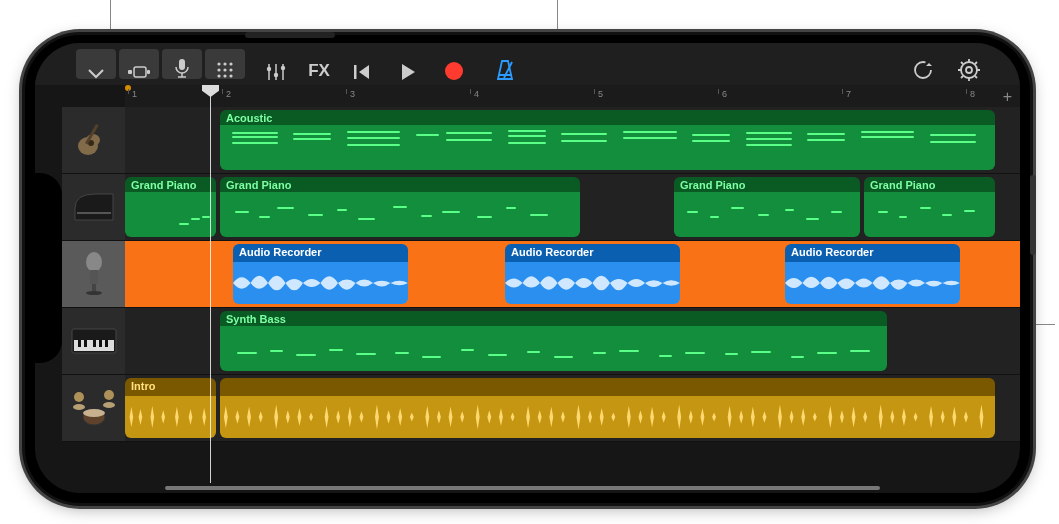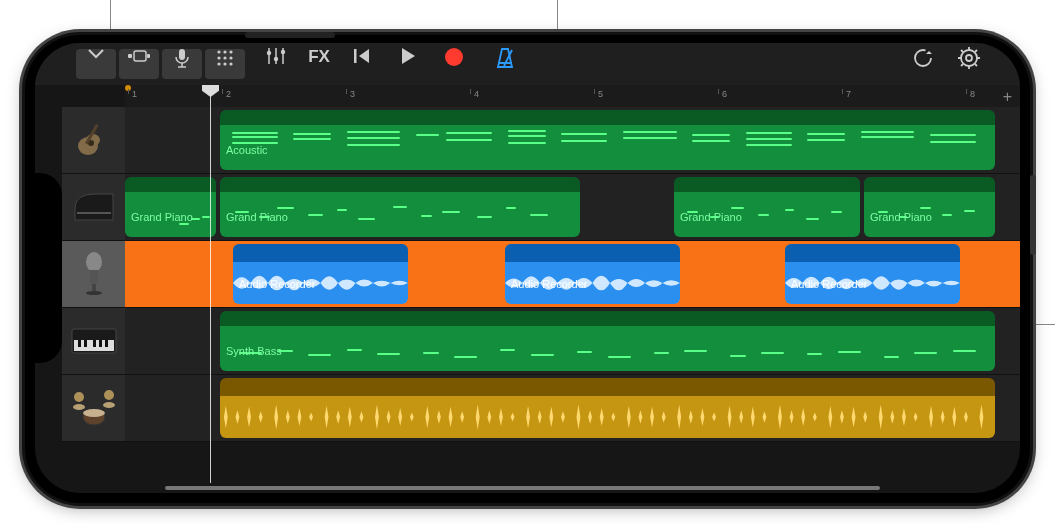--- a/index.html
+++ b/index.html
@@ -74,21 +74,21 @@
       display: flex;
       align-items: center;
       padding-left: 40px;
       z-index: 20;
       gap: 2px;
     }
     .tool-btn {
       width: 42px;
       height: 34px;
       display: flex;
-      align-items: flex-start;
+      align-items: flex-end;
       justify-content: center;
       color: #ccc;
       border-radius: 4px;
       margin: 0 1px;
       cursor: pointer;
     }
     .tool-btn.boxed {
       background: #3a3a3a;
       width: 40px;
       height: 30px;
@@ -206,25 +206,24 @@
     .region {
       position: absolute;
       top: 3px;
       bottom: 3px;
       border-radius: 6px;
       overflow: hidden;
       padding: 2px 6px;
     }
     .region-label {
       font-size: 11px;
-      font-weight: 400;
+      font-weight: 700;
       color: inherit;
       position: relative;
       z-index: 2;
-      margin-top: 32px;
     }
     .region.green {
       background: linear-gradient(to bottom, #0a5a24 0%, #0a5a24 25%, #128e3c 25%);
       color: #7dffa3;
     }
     .region.blue {
       background: linear-gradient(to bottom, #0b5fb0 0%, #0b5fb0 30%, #2b8ff0 30%);
       color: #fff;
     }
     .region.yellow {
@@ -561,21 +560,21 @@
           <div class="region-label">Audio Recorder</div>
           <div class="wave">
             <svg viewBox="0 0 100 30" preserveAspectRatio="none">
                 <path d="M0 15 Q5 6 10 15 T20 15 Q25 4 30 15 T40 15 Q45 7 50 15 Q55 3 60 15 T70 15 Q75 9 80 15 T90 15 Q95 11 100 15 L100 15 Q95 19 90 15 T80 15 Q75 21 70 15 T60 15 Q55 27 50 15 Q45 23 40 15 T30 15 Q25 26 20 15 T10 15 Q5 24 0 15 Z" fill="#cfe8ff"></path>
               </svg>
           </div>
         </div>
       </div>
 
       <div class="track-row">
-        <div class="region green" style="left:95px;width:775px;">
+        <div class="region green" style="left:95px;width:667px;">
           <div class="region-label">Synth Bass</div>
           <div class="midi-notes">
             <span style="left:2%;top:60%;width:3%"></span>
               <span style="left:7%;top:55%;width:2%"></span>
               <span style="left:11%;top:65%;width:3%"></span>
             <span style="left:16%;top:50%;width:2%"></span>
               <span style="left:20%;top:62%;width:3%"></span>
               <span style="left:26%;top:58%;width:2%"></span>
             <span style="left:30%;top:70%;width:3%"></span>
               <span style="left:36%;top:52%;width:2%"></span>
@@ -589,20 +588,36 @@
             <span style="left:76%;top:62%;width:2%"></span>
               <span style="left:80%;top:56%;width:3%"></span>
               <span style="left:86%;top:68%;width:2%"></span>
             <span style="left:90%;top:60%;width:3%"></span>
               <span style="left:95%;top:54%;width:3%"></span>
           </div>
         </div>
       </div>
 
       <div class="track-row">
+        <div class="region yellow" style="left:0;width:91px;">
+          <div class="region-label">Intro</div>
+          <div class="wave">
+            <svg viewBox="0 0 100 30" preserveAspectRatio="none">
+                <g fill="#ffd970">
+                  <path d="M5 15 L7 6 L9 15 L7 24 Z"></path>
+                  <path d="M15 15 L17 8 L19 15 L17 22 Z"></path>
+                  <path d="M28 15 L30 5 L32 15 L30 25 Z"></path>
+                  <path d="M40 15 L42 9 L44 15 L42 21 Z"></path>
+                  <path d="M55 15 L57 6 L59 15 L57 24 Z"></path>
+                  <path d="M70 15 L72 8 L74 15 L72 22 Z"></path>
+                  <path d="M85 15 L87 7 L89 15 L87 23 Z"></path>
+                </g>
+              </svg>
+          </div>
+        </div>
         <div class="region yellow" style="left:95px;width:775px;">
           <div class="wave">
             <svg viewBox="0 0 400 30" preserveAspectRatio="none">
                 <g fill="#ffd970">
               <path d="M2 15 L3 5 L4 15 L3 25 Z"></path>
                   <path d="M8 15 L9 9 L10 15 L9 21 Z"></path>
                   <path d="M14 15 L15 6 L16 15 L15 24 Z"></path>
                   <path d="M20 15 L21 10 L22 15 L21 20 Z"></path>
               <path d="M28 15 L29 4 L30 15 L29 26 Z"></path>
                   <path d="M34 15 L35 9 L36 15 L35 21 Z"></path>

